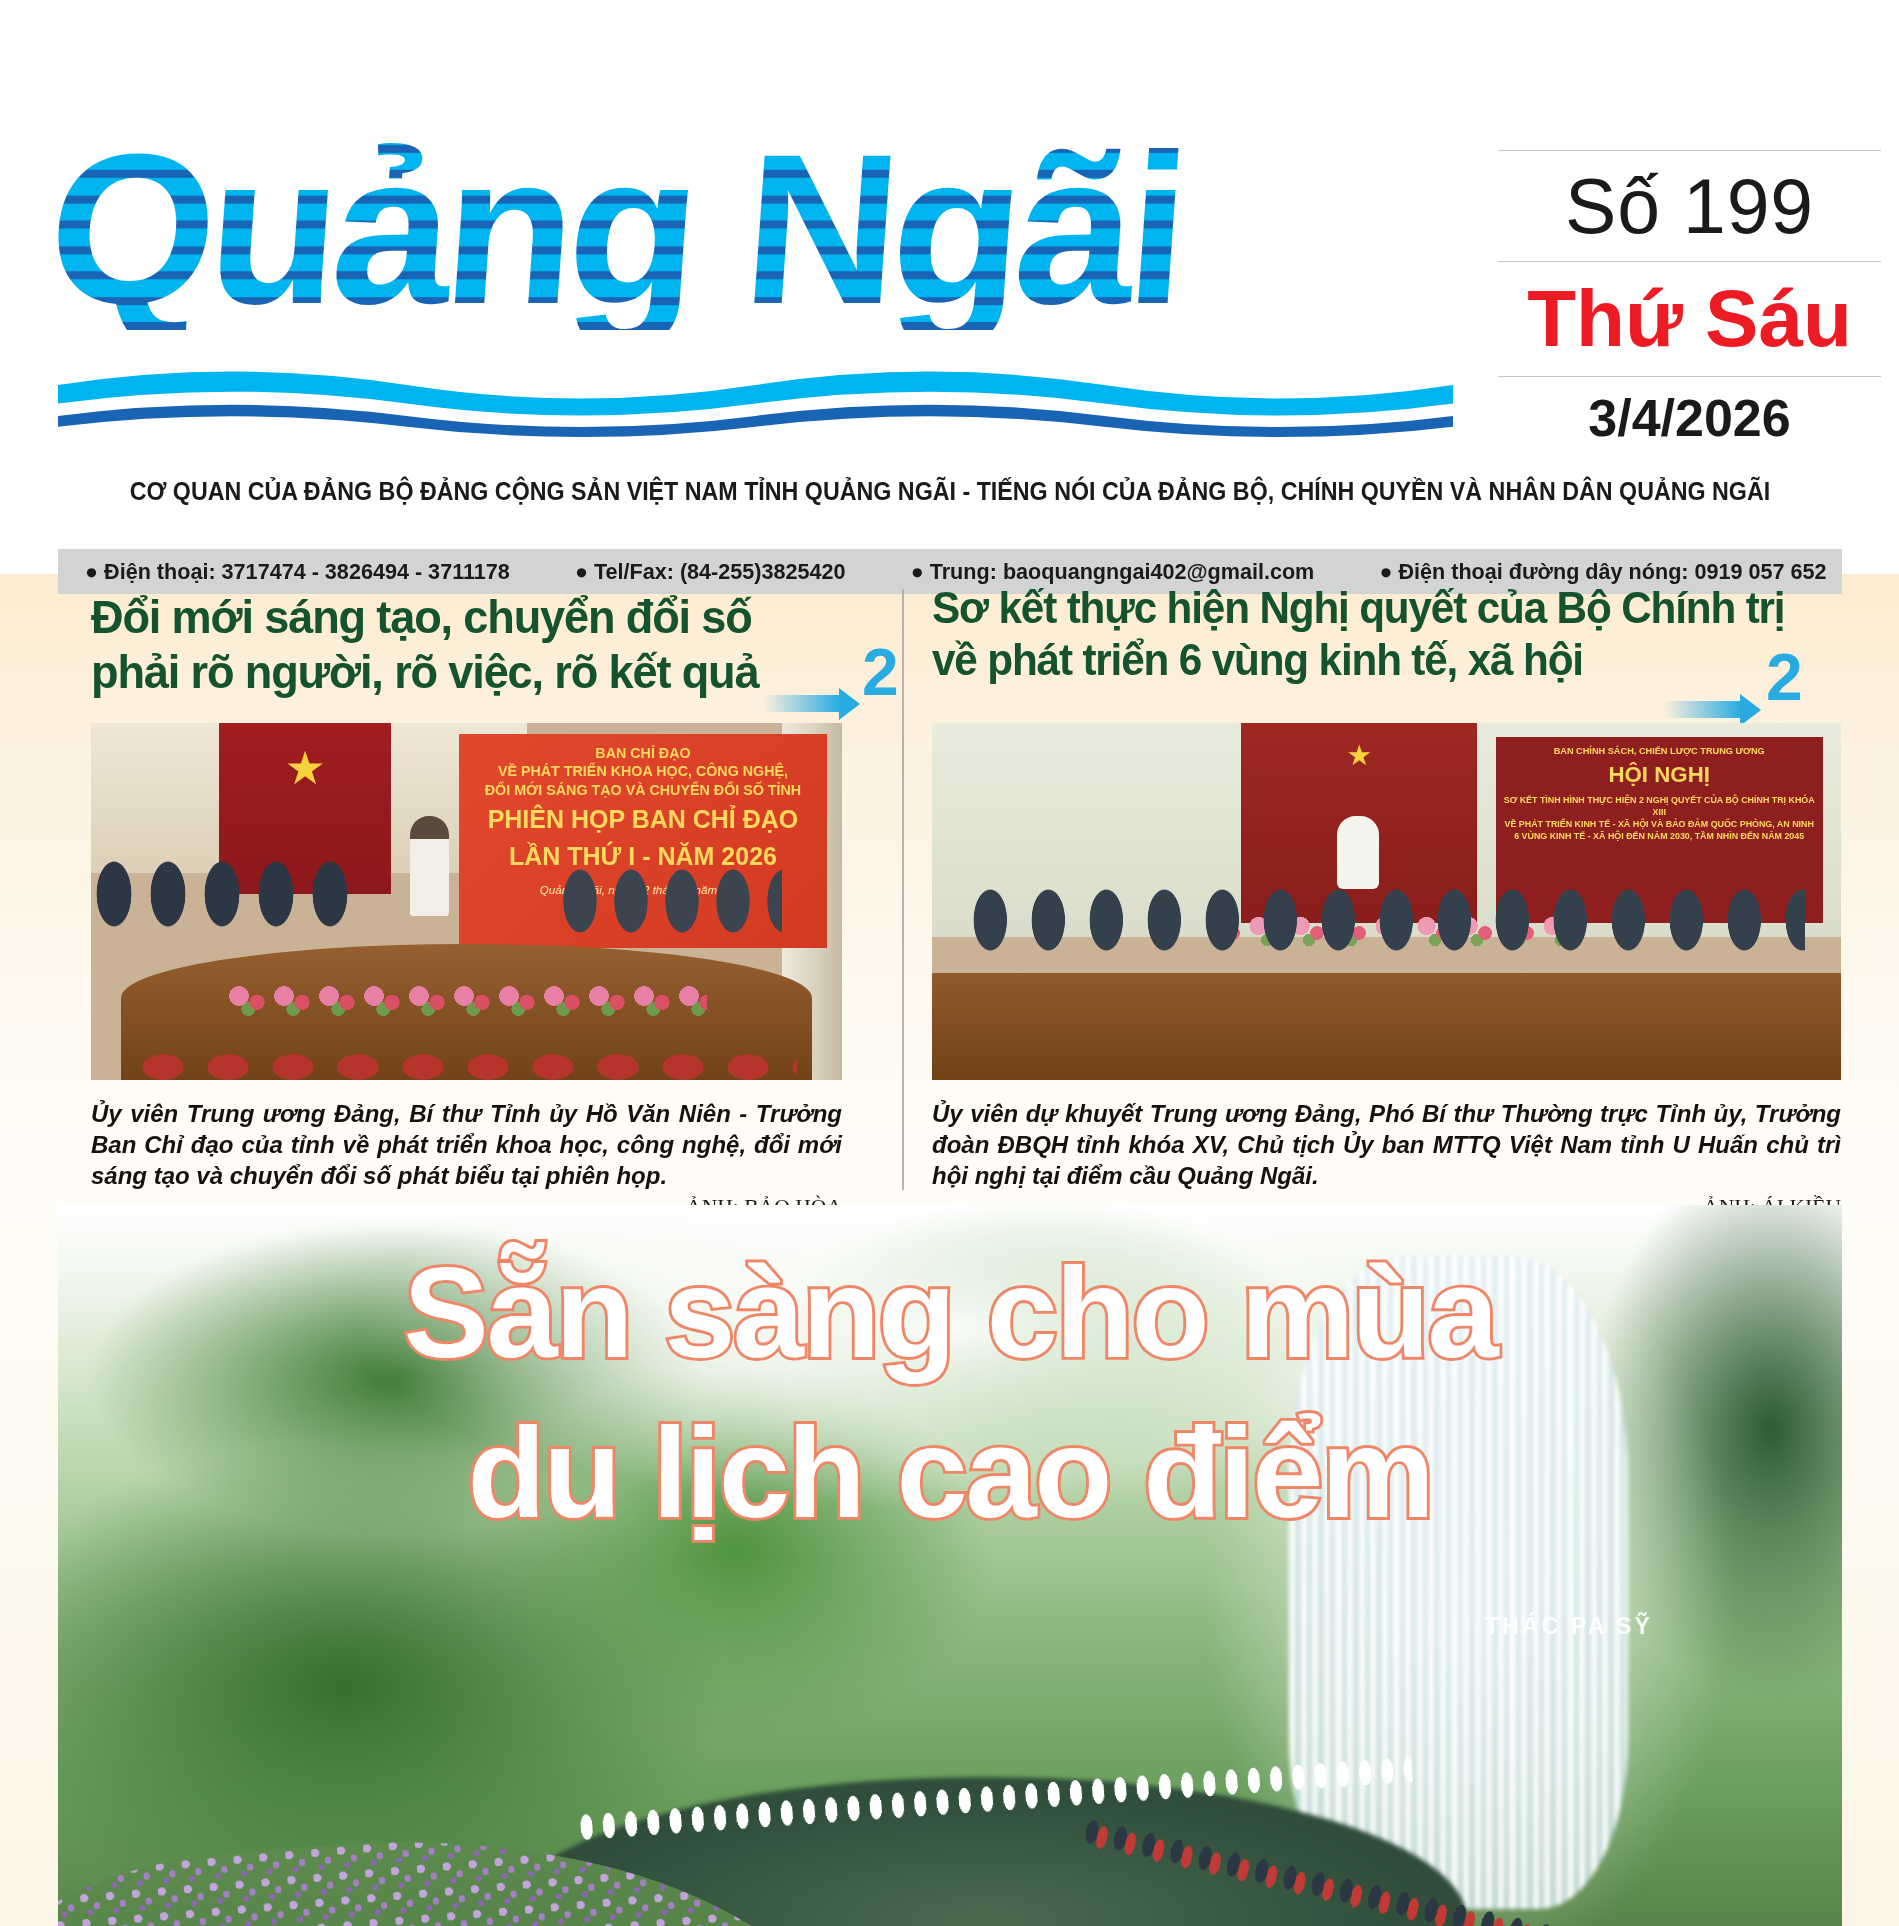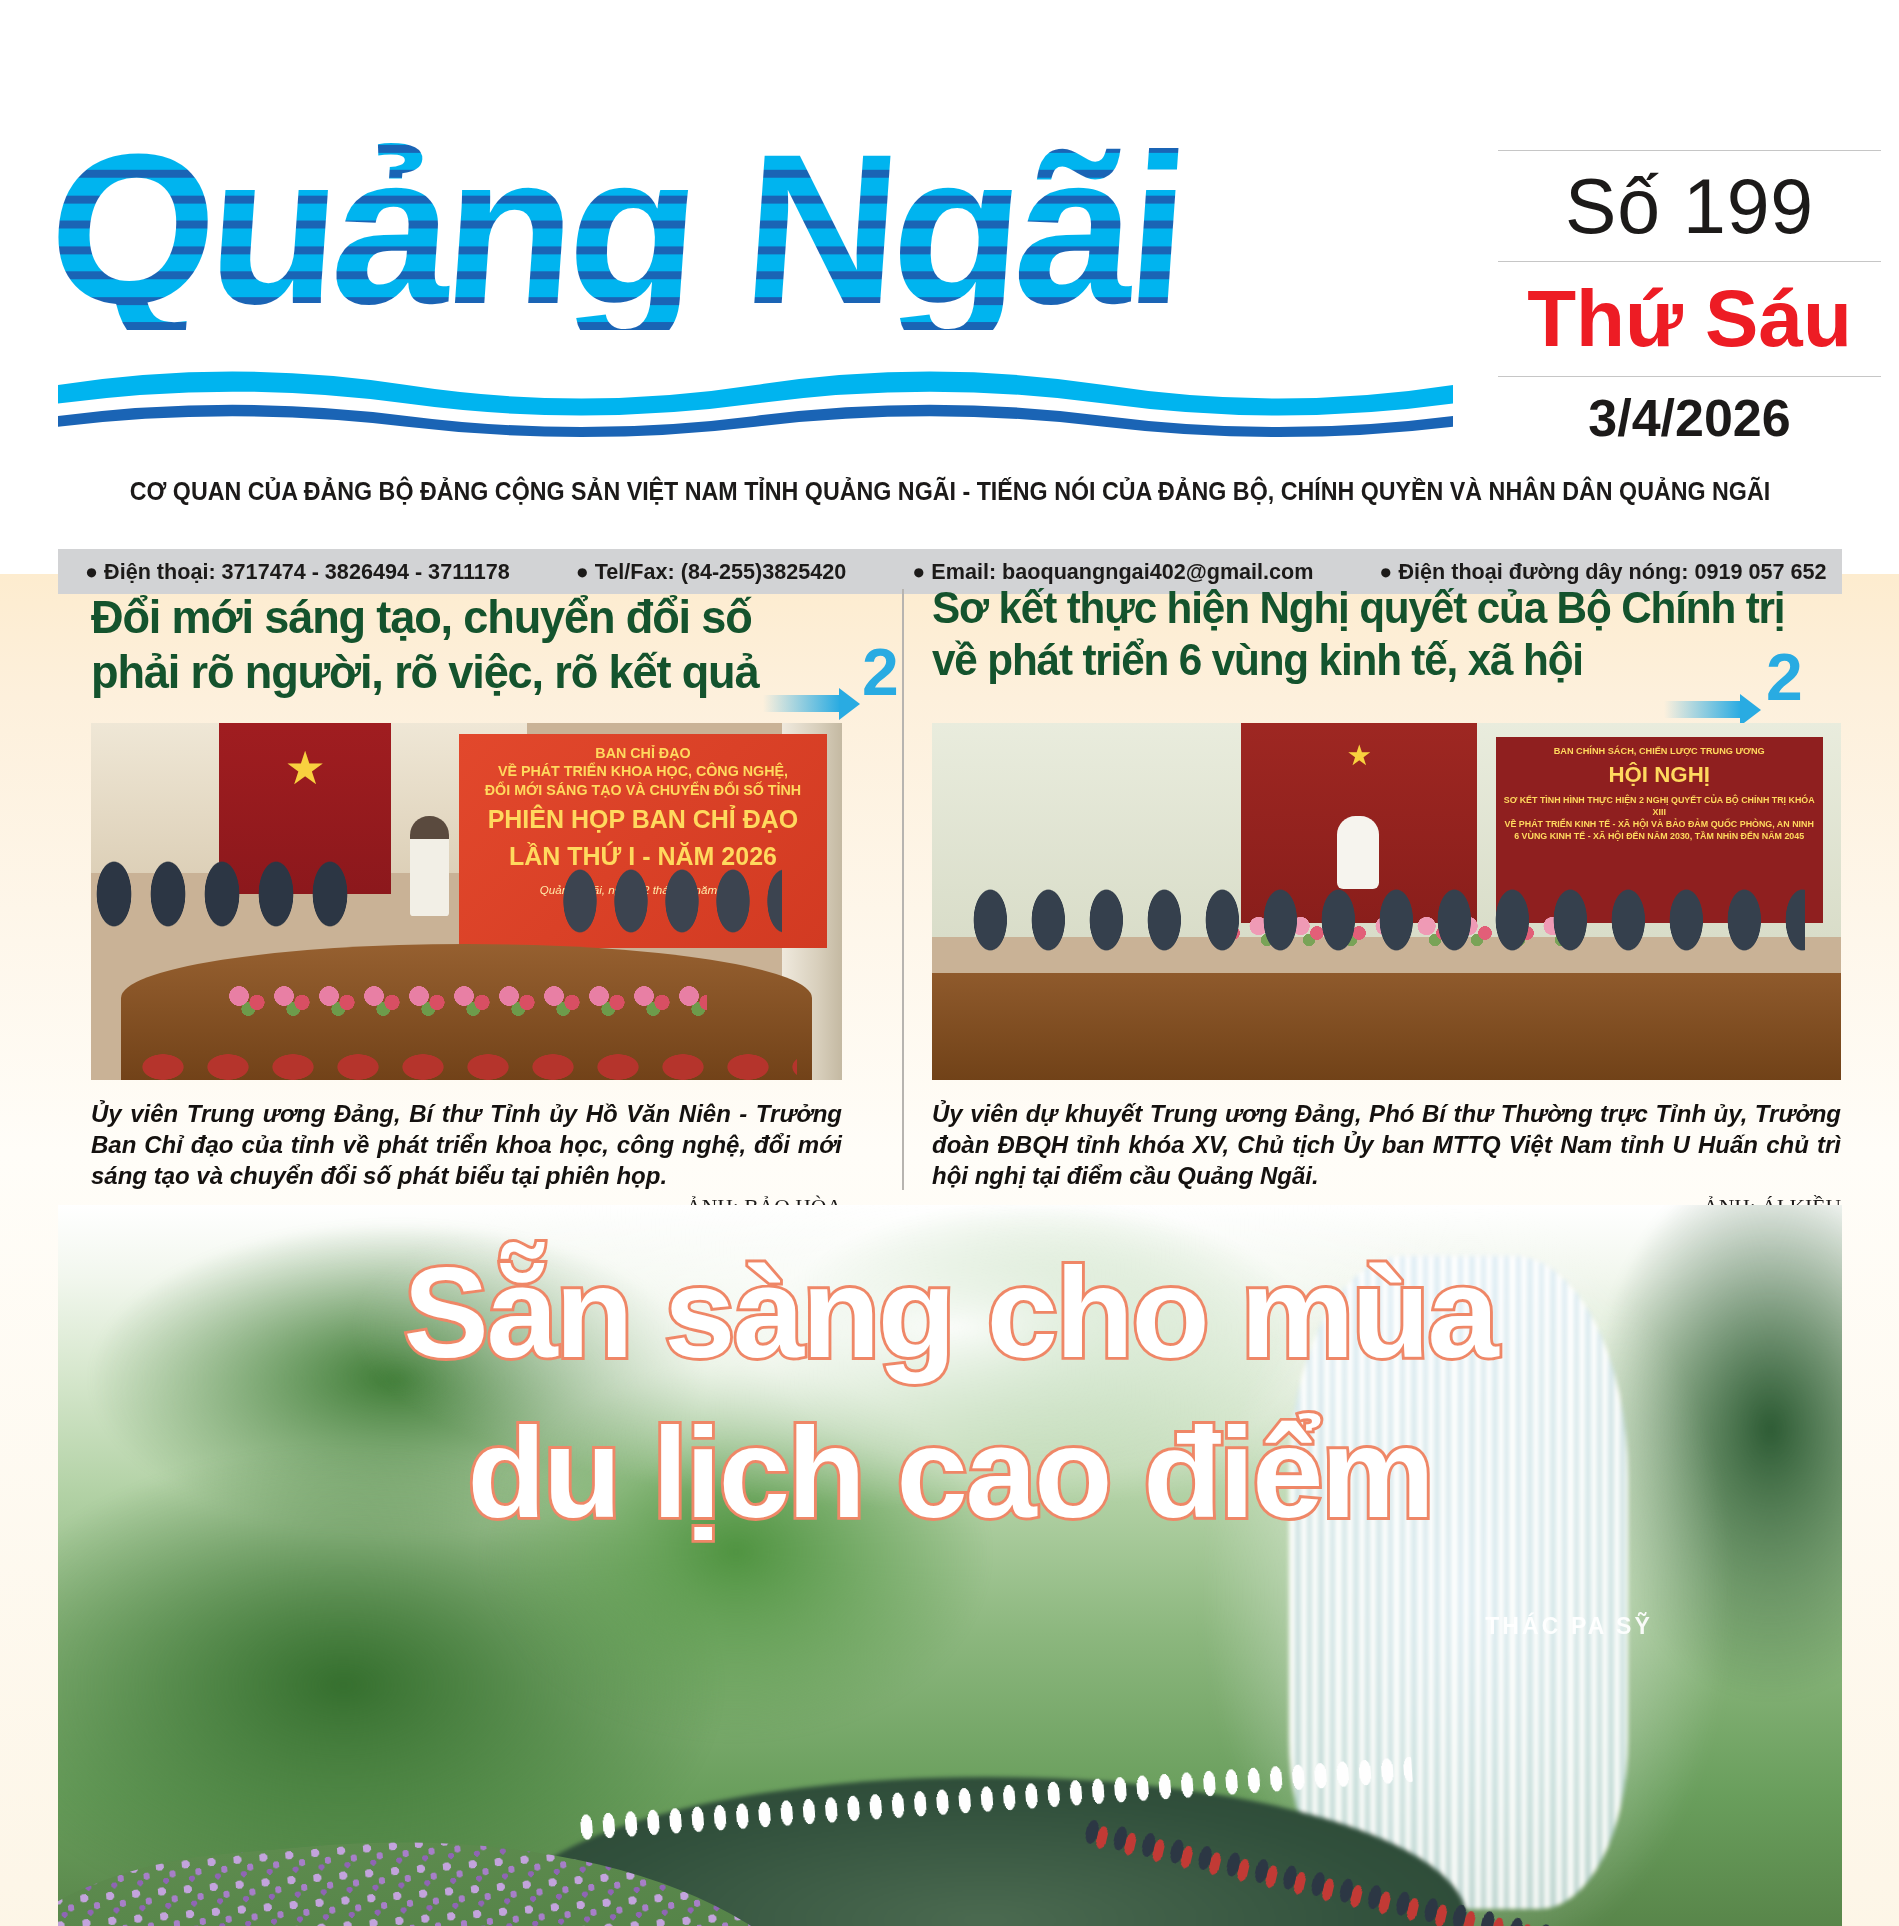--- a/index.html
+++ b/index.html
@@ -134,21 +134,21 @@
     <div class="mi-issue">Số 199</div>
     <div class="mi-rule"></div>
     <div class="mi-weekday">Thứ Sáu</div>
     <div class="mi-rule"></div>
     <div class="mi-date">3/4/2026</div>
   </div>
   <div class="abs tagline"><span>CƠ QUAN CỦA ĐẢNG BỘ ĐẢNG CỘNG SẢN VIỆT NAM TỈNH QUẢNG NGÃI - TIẾNG NÓI CỦA ĐẢNG BỘ, CHÍNH QUYỀN VÀ NHÂN DÂN QUẢNG NGÃI</span></div>
   <div class="abs graybar">
     <span>● Điện thoại: 3717474 - 3826494 - 3711178</span>
     <span>● Tel/Fax: (84-255)3825420</span>
-    <span>● Email: baoquangngai402@gmail.com</span>
+    <span>● Trung: baoquangngai402@gmail.com</span>
     <span>● Điện thoại đường dây nóng: 0919 057 652</span>
   </div>
 
   <div class="abs headline head-left">
     <span class="hl">Đổi mới sáng tạo, chuyển đổi số</span>
     <span class="hl">phải rõ người, rõ việc, rõ kết quả</span>
   </div>
   <div class="abs headline head-right">
     <span class="hl">Sơ kết thực hiện Nghị quyết của Bộ Chính trị</span>
     <span class="hl">về phát triển 6 vùng kinh tế, xã hội</span>

